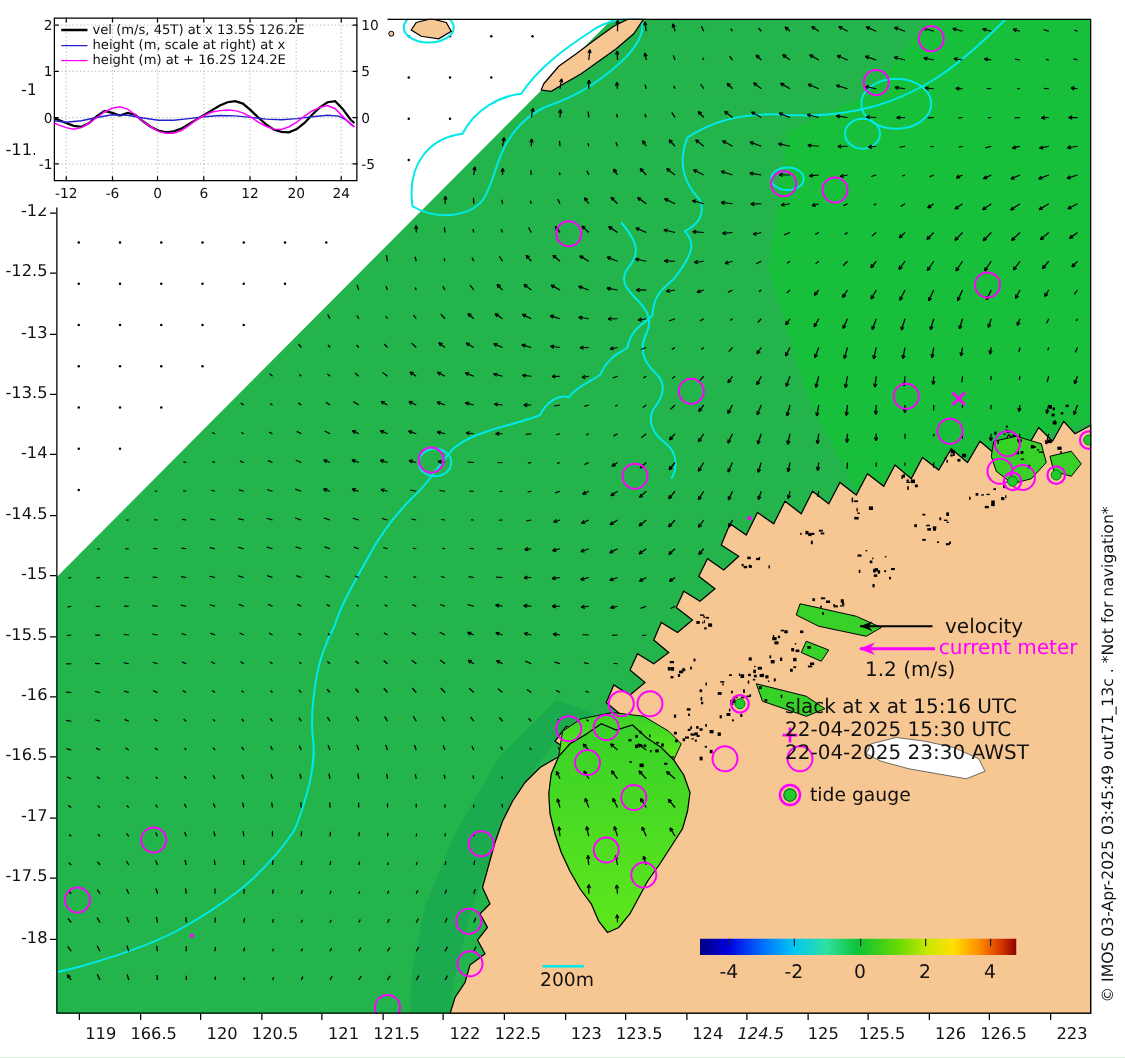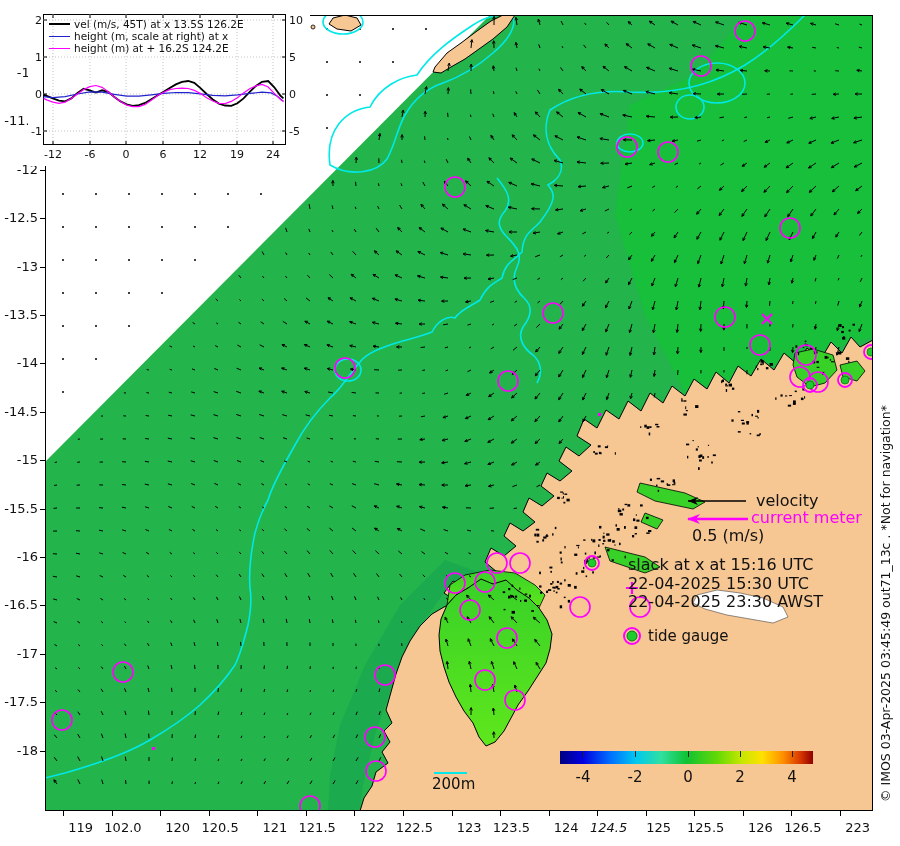--- a/index.html
+++ b/index.html
@@ -1794,21 +1794,21 @@
       <div class="yl" style="top: 453.2px;">-15</div>
       <div class="yl" style="top: 501.6px;">-15.5</div>
       <div class="yl" style="top: 550px;">-16</div>
       <div class="yl" style="top: 598.4px;">-16.5</div>
       <div class="yl" style="top: 646.8px;">-17</div>
       <div class="yl" style="top: 695.2px;">-17.5</div>
       <div class="yl" style="top: 743.6px;">-18</div>
     </div>
   <div id="xlabels">
       <div class="xl" style="left: 33px;">119</div>
-      <div class="xl" style="left: 81.5625px;">102.0</div>
+      <div class="xl" style="left: 81.5625px;">166.5</div>
       <div class="xl" style="left: 130.125px;">120</div>
       <div class="xl" style="left: 178.688px;">120.5</div>
       <div class="xl" style="left: 227.25px;">121</div>
       <div class="xl" style="left: 275.812px;">121.5</div>
       <div class="xl" style="left: 324.375px;">122</div>
       <div class="xl" style="left: 372.938px;">122.5</div>
       <div class="xl" style="left: 421.5px;">123</div>
       <div class="xl" style="left: 470.062px;">123.5</div>
       <div class="xl" style="left: 518.625px;">124</div>
       <div class="xl" style="left: 567.188px; font-style: italic;">124.5</div>
@@ -1856,21 +1856,21 @@
   <svg class="abs" style="left:686px;top:494px;z-index:6" width="64" height="14">
     <line x1="2" y1="7" x2="60" y2="7" stroke="#000" stroke-width="1.6"></line>
     <path d="M2,7 L12,3 L9,7 L12,11 Z" fill="#000"></path>
   </svg>
   <div class="maplab" style="left:756px;top:491px">velocity</div>
   <svg class="abs" style="left:686px;top:512px;z-index:6" width="66" height="14">
     <line x1="2" y1="7" x2="62" y2="7" stroke="#ff00ff" stroke-width="2.4"></line>
     <path d="M1,7 L14,2 L10,7 L14,12 Z" fill="#ff00ff"></path>
   </svg>
   <div class="maplab" style="left:751px;top:508px;color:#ff00ff">current meter</div>
-  <div class="maplab" style="left:692px;top:526px">0.5 (m/s)</div>
+  <div class="maplab" style="left:692px;top:526px">1.2 (m/s)</div>
 
   <div id="slack" class="maplab" style="left:628px;top:556px">
     <div>slack at x at 15:16 UTC</div>
     <div>22-04-2025 15:30 UTC</div>
     <div>22-04-2025 23:30 AWST</div>
   </div>
 
   <svg id="gaugelegend" class="abs" style="left:622px;top:626px" width="20" height="20">
     <circle cx="10" cy="10" r="8" fill="none" stroke="#ff00ff" stroke-width="2"></circle>
     <circle cx="10" cy="10" r="5" fill="#1ecc2e" stroke="#0a7a14" stroke-width="1"></circle>
@@ -1957,21 +1957,21 @@
         <div class="ytr" style="top: 43px;">5</div>
         <div class="ytr" style="top: 80px;">0</div>
         <div class="ytr" style="top: 117px;">-5</div>
       </div>
     <div id="inset-xt">
         <div class="xt" style="left: 10px;">-12</div>
         <div class="xt" style="left: 47px;">-6</div>
         <div class="xt" style="left: 83px;">0</div>
         <div class="xt" style="left: 120px;">6</div>
         <div class="xt" style="left: 157px;">12</div>
-        <div class="xt" style="left: 194px;">19</div>
+        <div class="xt" style="left: 194px;">20</div>
         <div class="xt" style="left: 230px;">24</div>
       </div>
     <div id="inset-legend">
         <div class="leg-row" style="left: 21px; top: 10px;">
           <div class="leg-swatch" style="border-top-color: rgb(0, 0, 0); border-top-width: 2.2px;"></div>
           <div class="leg-text">vel (m/s, 45T) at x 13.5S 126.2E</div>
         </div>
         <div class="leg-row" style="left: 21px; top: 22px;">
           <div class="leg-swatch" style="border-top-color: rgb(34, 34, 204); border-top-width: 1.6px;"></div>
           <div class="leg-text">height (m, scale at right) at x</div>

